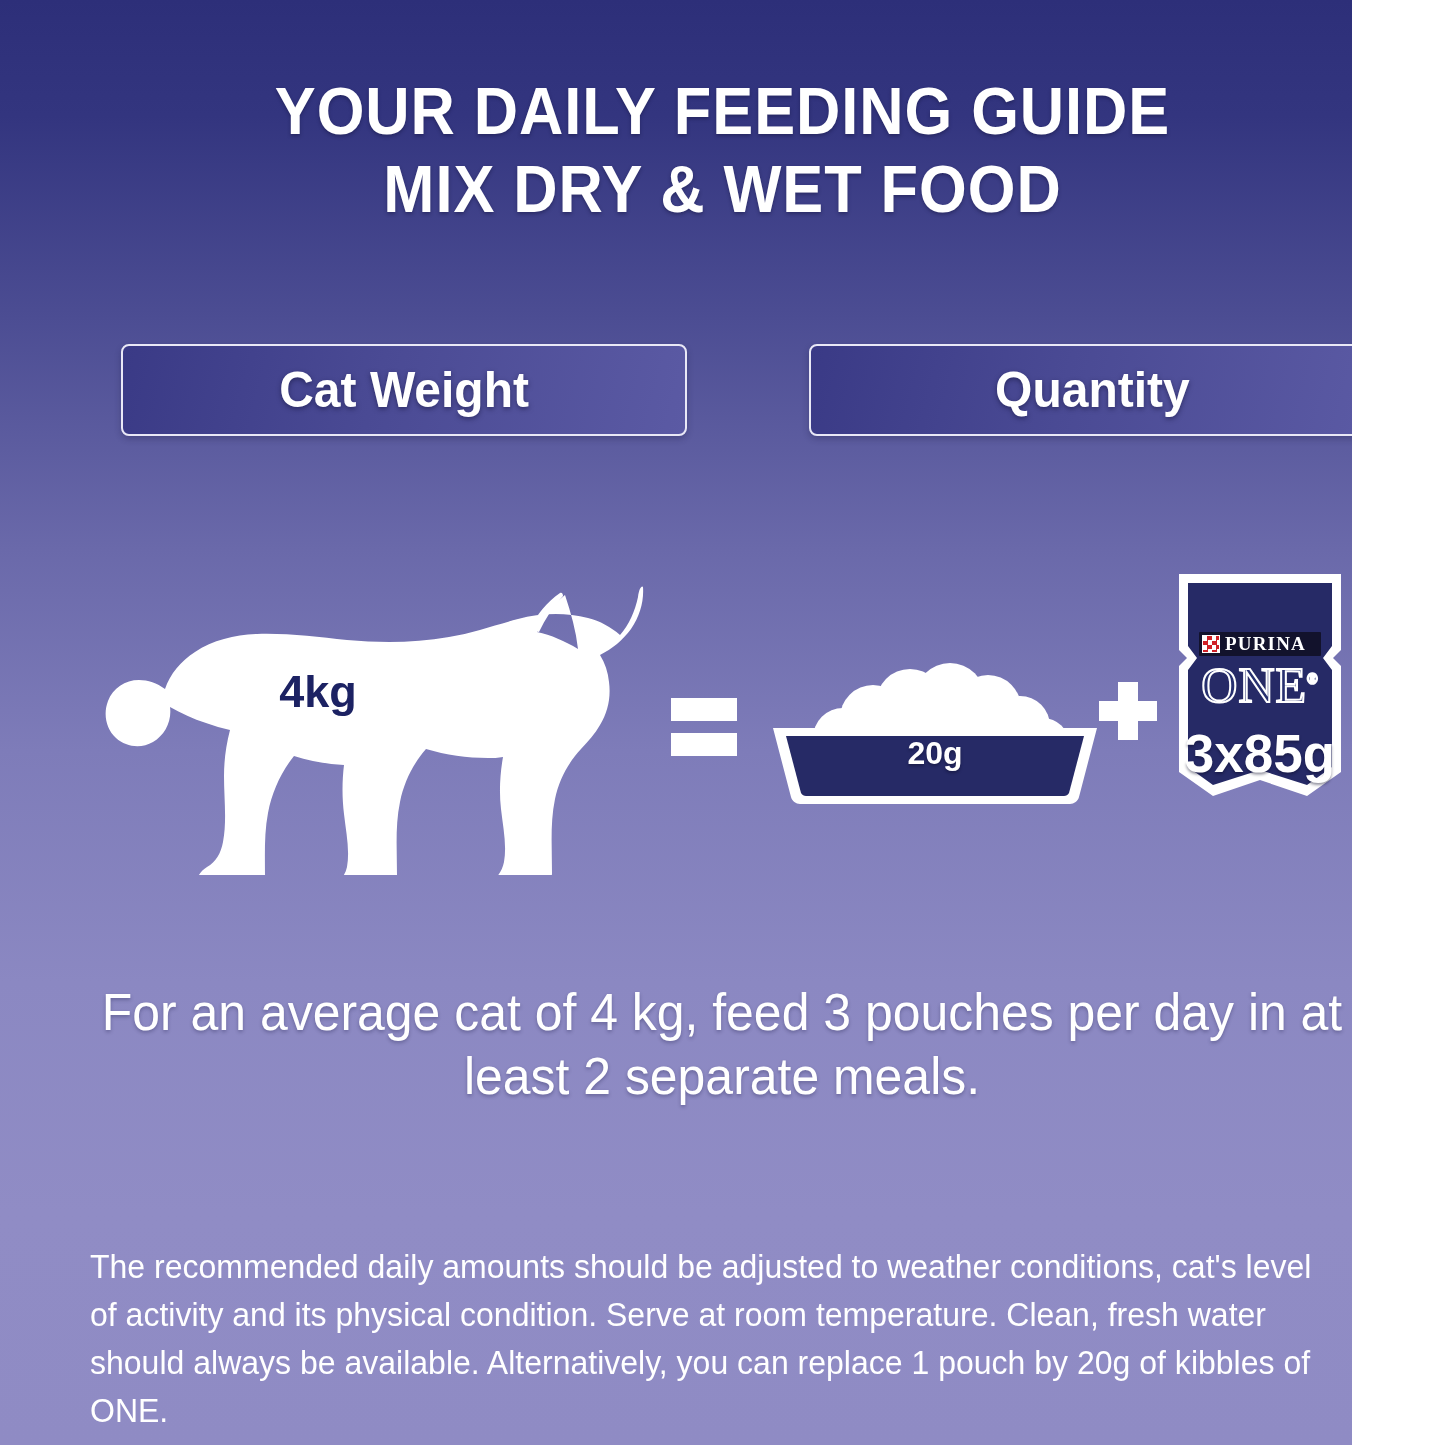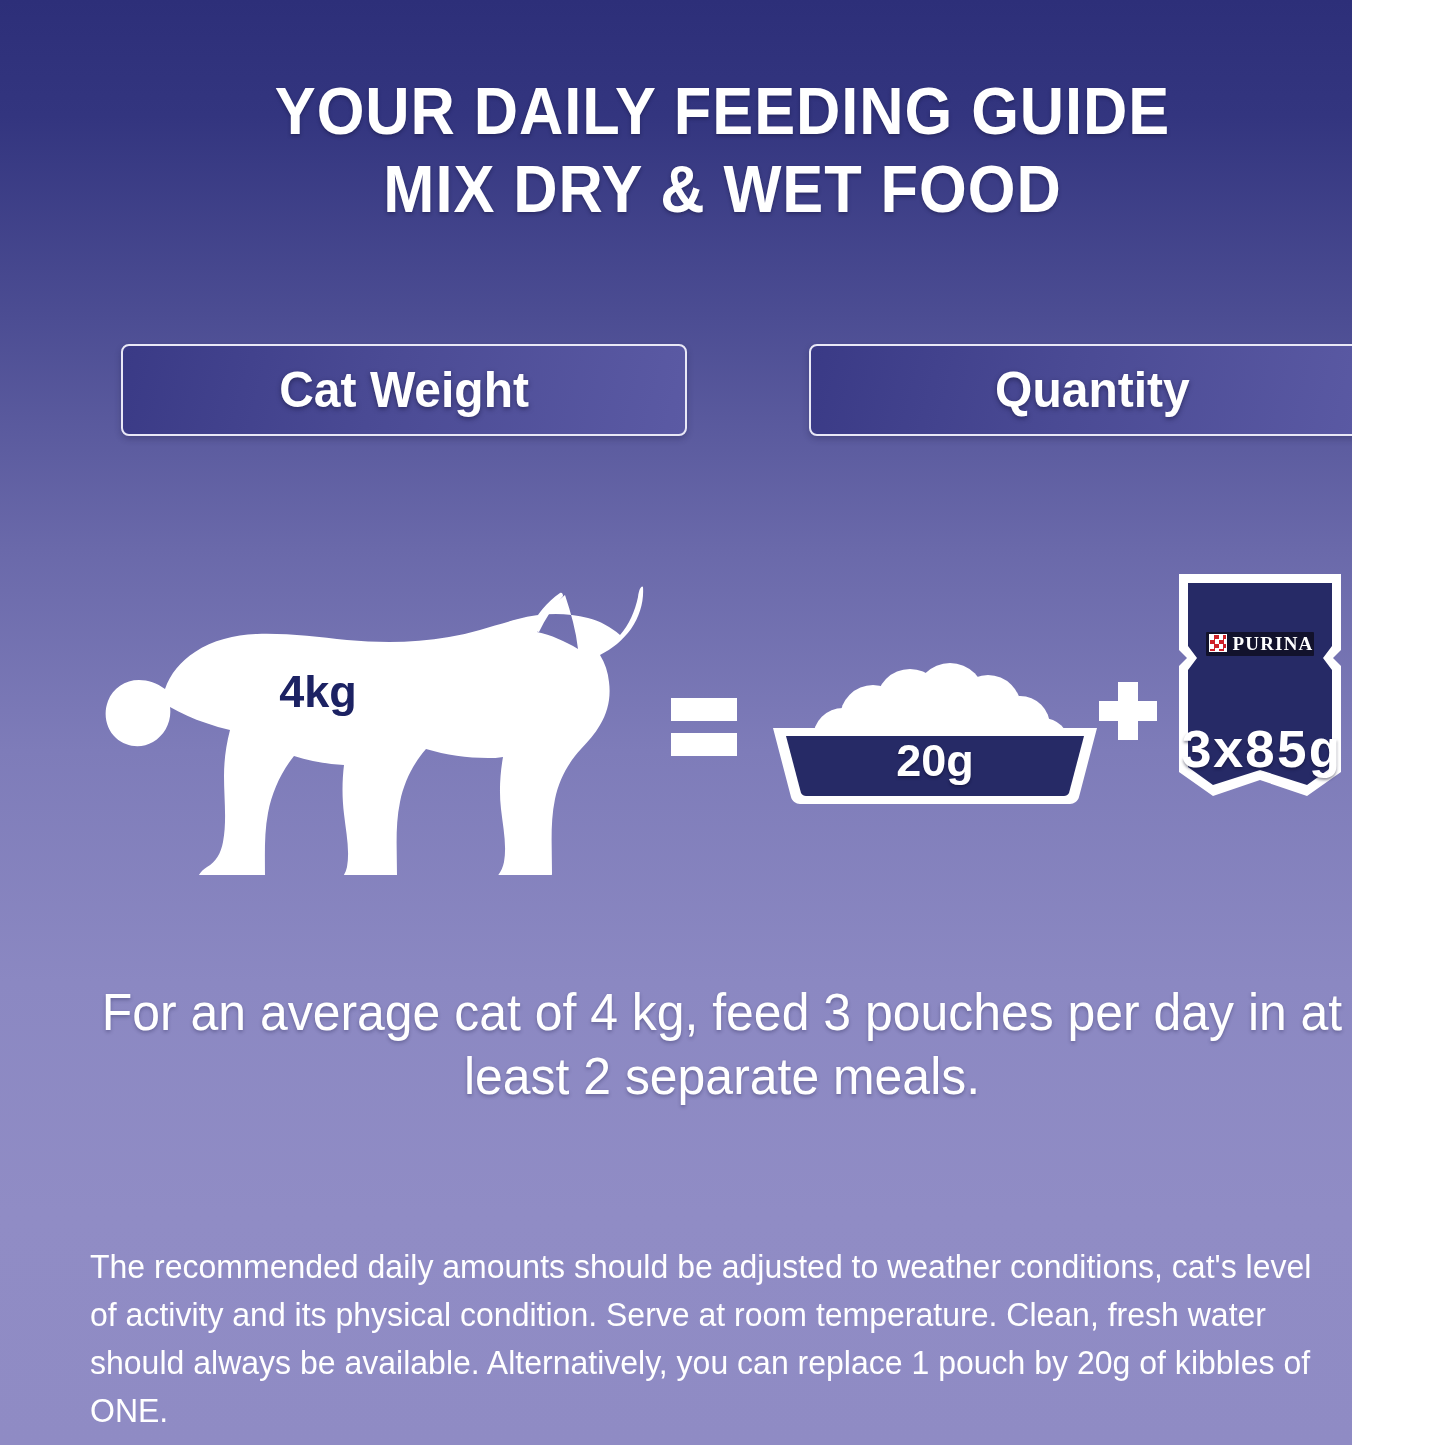--- a/index.html
+++ b/index.html
@@ -123,21 +123,21 @@
     height: 165px;
   }
   .bowl-amount {
     position: absolute;
     left: 765px;
     top: 735px;
     width: 340px;
     text-align: center;
     font-family: "Liberation Sans Narrow", "Liberation Sans", sans-serif;
     font-weight: bold;
-    font-size: 45px;
+    font-size: 32px;
     color: #ffffff;
     text-shadow: 0 2px 3px rgba(10,10,40,0.45);
     white-space: nowrap;
   }
 
   .plus {
     position: absolute;
     left: 1099px;
     top: 682px;
     width: 58px;
@@ -169,22 +169,23 @@
   }
   .pouch-logo {
     position: absolute;
     left: 1167px;
     top: 632px;
     width: 186px;
     text-align: center;
   }
   .purina-bar {
     display: inline-flex;
+    align-items: center;
     background: #12122c;
-    padding: 2px 0 2px 3px;
+    padding: 2px 15px 2px 3px;
     border-radius: 1px;
   }
   .checker {
     width: 18px;
     height: 18px;
     margin-right: 5px;
     background:
       linear-gradient(45deg, transparent 0, transparent 100%),
       repeating-conic-gradient(#cf2027 0% 25%, #ffffff 0% 50%);
     background-size: 100% 100%, 9px 9px;
@@ -213,21 +214,21 @@
   .one-text .reg {
     font-size: 14px;
     vertical-align: super;
   }
   .pouch-amount {
     position: absolute;
     left: 1167px;
     top: 723px;
     width: 186px;
     text-align: center;
-    font-family: Liberation Mono, monospace;
+    font-family: Liberation Sans, sans-serif;
     font-weight: bold;
     font-size: 53px;
     color: #ffffff;
     text-shadow: 0 2px 3px rgba(10,10,40,0.45);
     white-space: nowrap;
   }
 
   
   .advice {
     position: absolute;
@@ -418,20 +419,21 @@
         L 30,92
         L 21,80
         Z"></path>
     </svg>
   </div>
   <div class="pouch-logo">
     <span class="purina-bar">
       <span class="checker"></span>
       <span class="purina-text">PURINA</span>
     </span>
+    <span class="one-text"><span>ONE</span><span class="reg">®</span></span>
   </div>
   <div class="pouch-amount">3x85g</div>
 
   <div class="advice">For an average cat of 4 kg, feed 3 pouches per day in at least 2 separate meals.</div>
 
   <div class="fineprint">The recommended daily amounts should be adjusted to weather conditions, cat's level of activity and its physical condition. Serve at room temperature. Clean, fresh water should always be available. Alternatively, you can replace 1 pouch by 20g of kibbles of ONE.</div>
 
 </div>
 
 </body></html>

